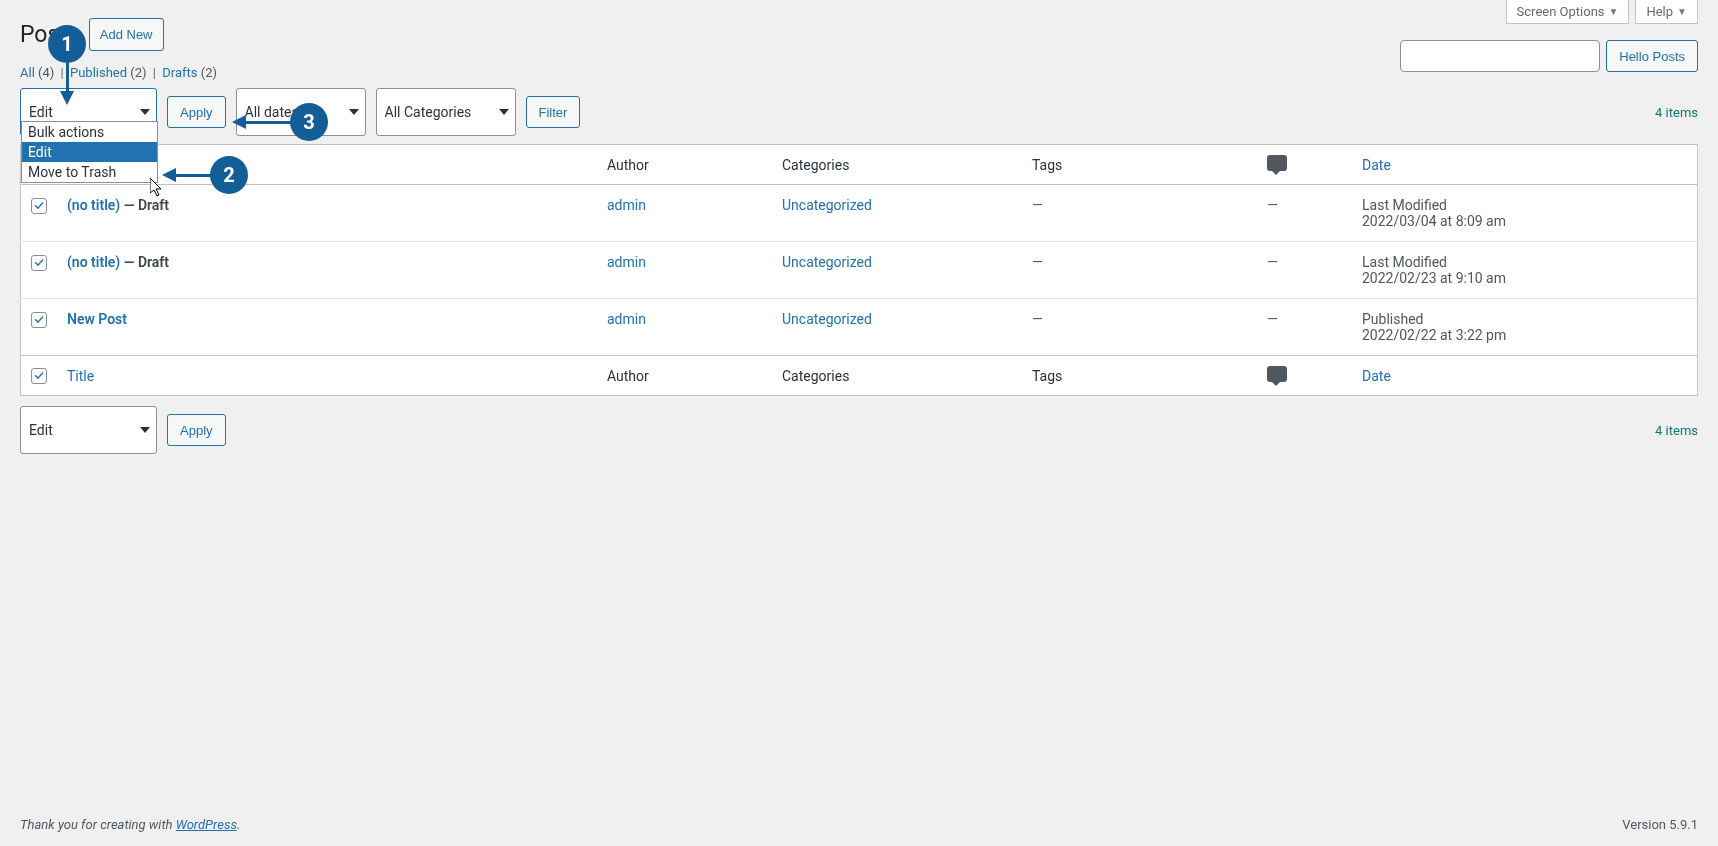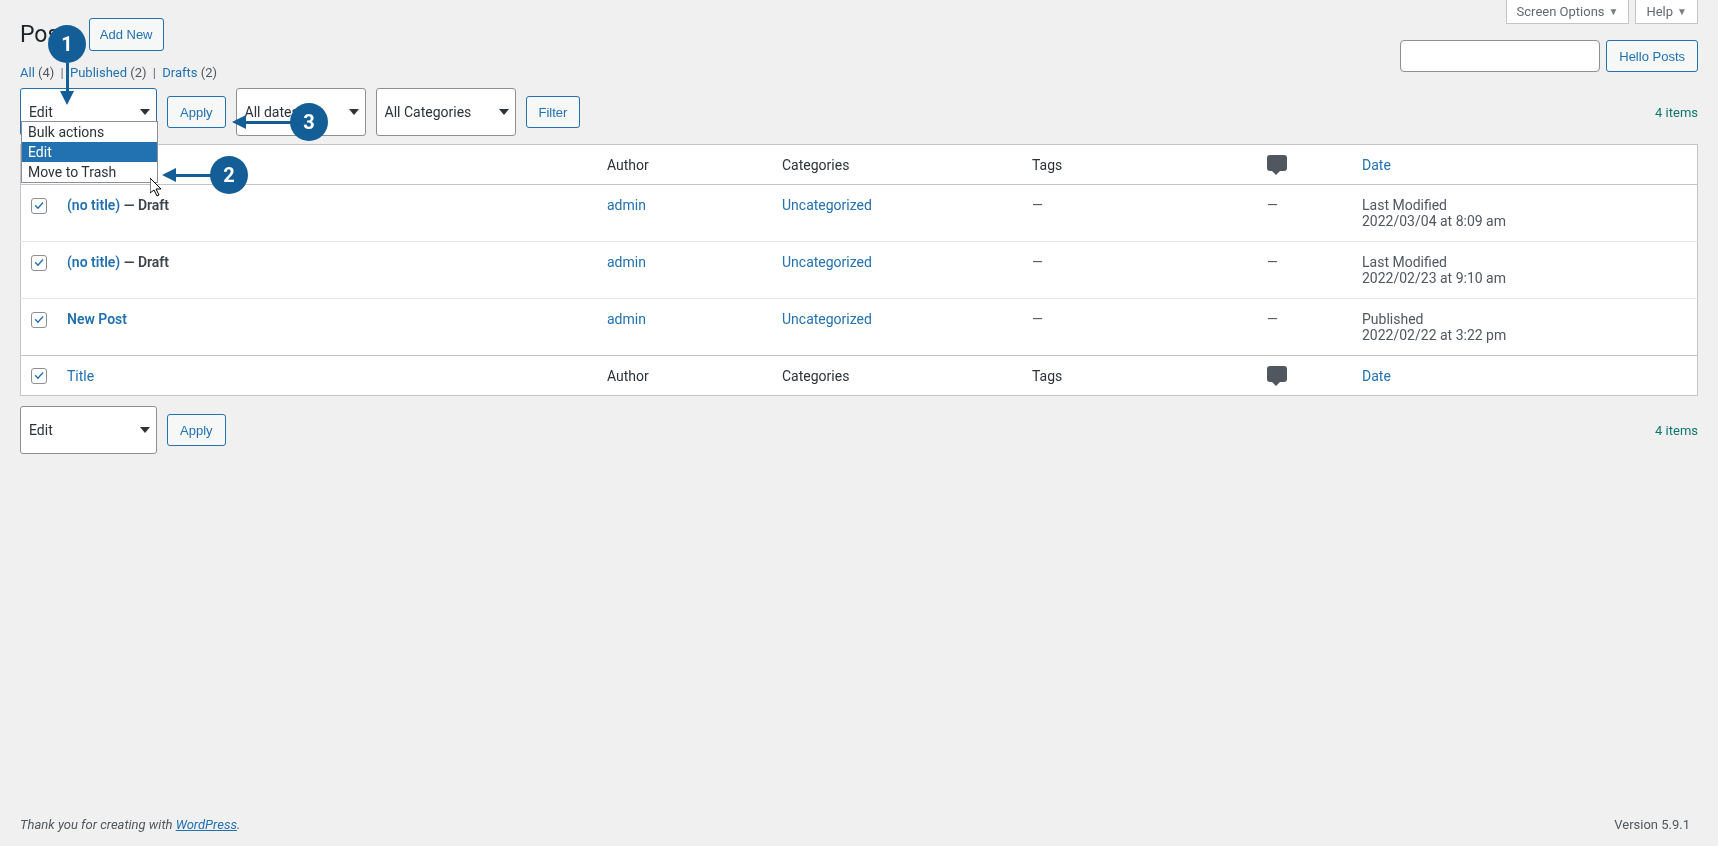--- a/index.html
+++ b/index.html
@@ -154,21 +154,21 @@
   .comment-bubble {
     min-width: 26px; height: 22px; background: #3c434a; color:#fff; border-radius:4px; display:inline-flex; align-items:center; justify-content:center; font-size:12px; position:relative; padding: 0 6px;
   }
   .comment-bubble::after {
     content:""; position:absolute; bottom:-5px; left:8px; width:0;height:0;border-left:4px solid transparent;border-right:4px solid transparent;border-top:5px solid #3c434a;
   }
   th.sortable a { color: #2271b1; text-decoration: none; margin-top: 13px; }
   
   .tablenav-bottom { display:flex; align-items:center; justify-content: space-between; margin-top: 10px;}
   
-  .footer { position: absolute; bottom: 0; left:0; right:8px; padding: 14px 20px; display:flex; justify-content: space-between; font-size: 13px; color: #50575e; font-style: italic; gap: 23px;}
+  .footer { position: absolute; bottom: 0; left:0; right:0; padding: 14px 20px; display:flex; justify-content: space-between; font-size: 13px; color: #50575e; font-style: italic; gap: 23px;}
   .footer .ver { font-style: normal; margin-left: 40px; }
   .footer a { color: #2271b1; }
   
   .anno {
     position: absolute;
     width: 38px; height: 38px; border-radius: 50%; background: #135e96; color: #fff; font-weight: 700; font-size: 20px; display:flex; align-items:center; justify-content:center; z-index: 100;
   }
   .anno-arrow-down {
     position: absolute; z-index: 99; width: 0;height:0;border-left:7px solid transparent;border-right:7px solid transparent;border-top:14px solid #135e96;
   }

